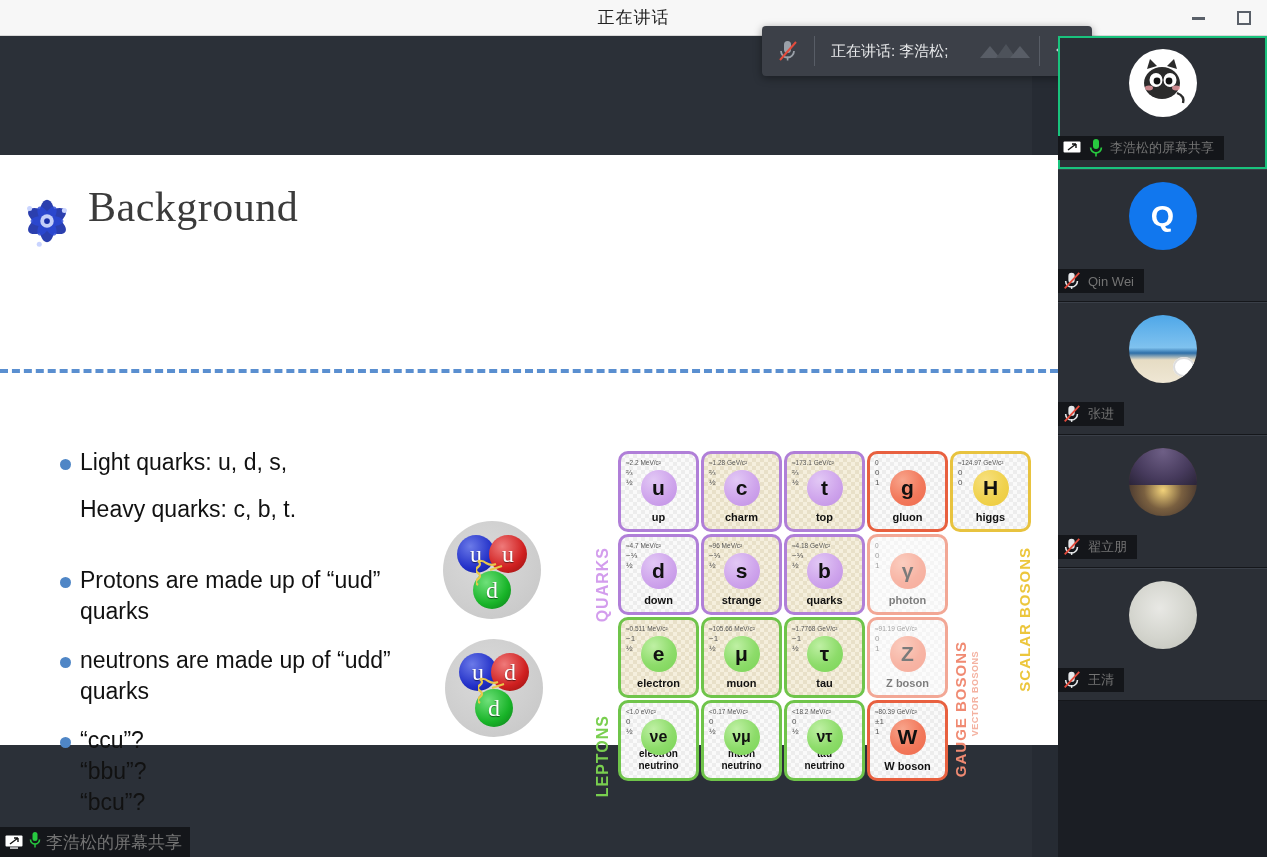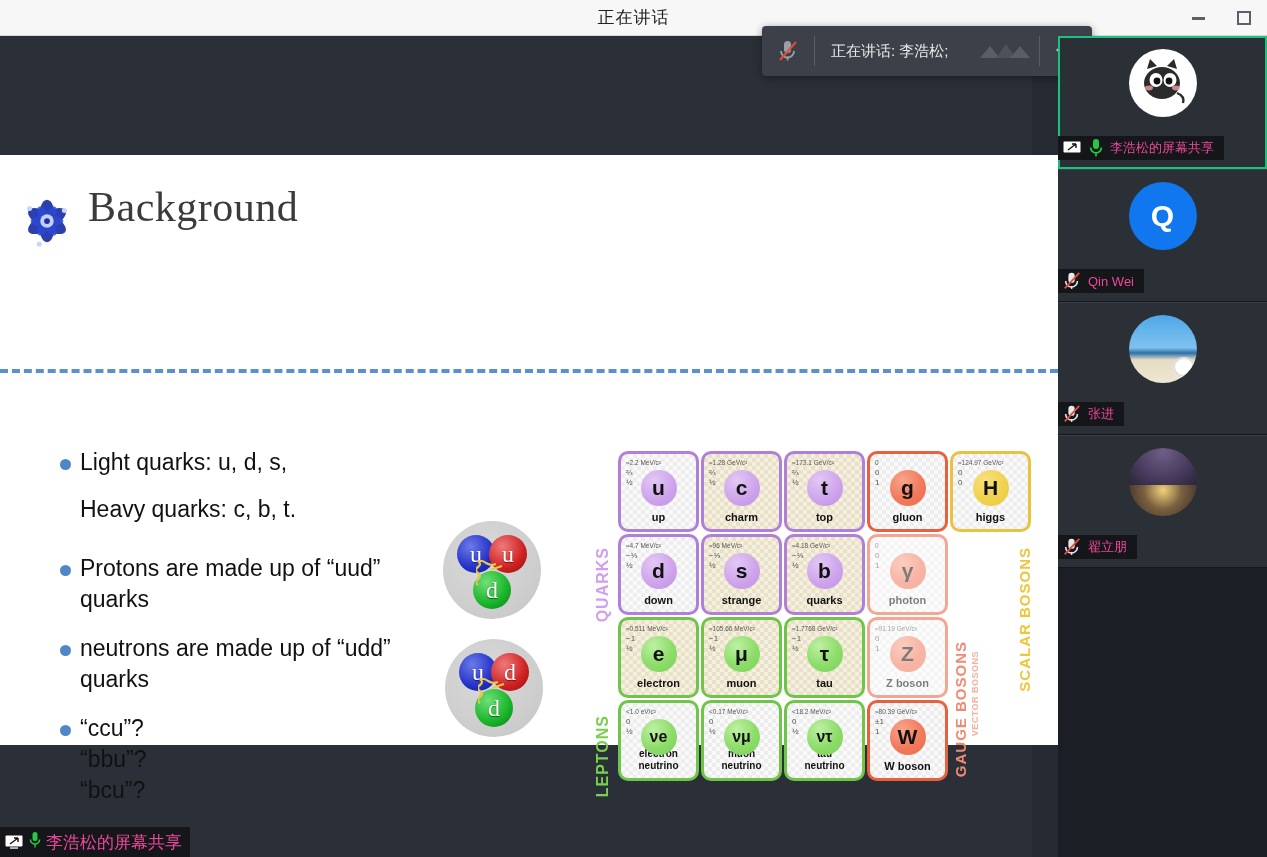--- a/index.html
+++ b/index.html
@@ -213,21 +213,21 @@
   .av-flower {
     background: radial-gradient(circle at 45% 40%, #e8e8e4 0%, #d3d4cd 55%, #bfc1b8 100%);
   }
   .namebar {
     position: absolute; left: 0; bottom: 8px;
     background: #14161a;
     display: flex; align-items: center; gap: 6px;
     padding: 3px 10px 3px 4px; height: 24px;
     max-width: 200px;
   }
-  .nm { font-size: 13px; color: #ec4899; white-space: nowrap; }
+  .nm { font-size: 13px; color: #737373; white-space: nowrap; }
   .badge-share {
     width: 20px; height: 18px; background: #14161a;
     display: flex; align-items: center; justify-content: center;
   }
   .badge-host {
     width: 26px; height: 24px; background: #f28022;
     display: flex; align-items: center; justify-content: center;
     margin: -3px 0 -3px -4px;
   }
   .mic-on svg, .mic-off svg { display: block; }
@@ -297,21 +297,21 @@
         <div class="title-rule"></div>
 
         <div class="bullets">
 
           <div class="bullet-row">
             <span class="bullet-dot"></span>
             <span class="bullet-text">Light quarks: u, d, s,</span>
             <span class="subline">Heavy quarks: c, b, t.</span>
           </div>
 
-          <div class="bullet-row tight" style="margin-top:28px">
+          <div class="bullet-row tight" style="margin-top:40px">
             <span class="bullet-dot"></span>
             <span class="bullet-text">Protons are made up of “uud” quarks</span>
           </div>
 
           <div class="bullet-row tight">
             <span class="bullet-dot"></span>
             <span class="bullet-text">neutrons are made up of “udd” quarks</span>
           </div>
 
           <div class="bullet-row">
@@ -669,15 +669,31 @@
                 <rect x="7" y="2" width="7" height="11" rx="3.5"></rect>
                 <path d="M4 11 a6.5 6.5 0 0 0 13 0" stroke="#e6e8ea" stroke-width="1.7" fill="none"></path>
                 <rect x="9.8" y="16.5" width="1.6" height="3.2"></rect>
               </g>
               <line x1="3" y1="19" x2="19" y2="2" stroke="#e34b3c" stroke-width="2"></line>
             </svg>
           </span>
           <span class="nm">翟立朋</span>
         </div>
       </div>
+      <div class="ptile">
+        <div class="avatar av-flower"></div>
+        <div class="namebar">
+          <span class="mic-off">
+            <svg width="20" height="20" viewBox="0 0 22 22">
+              <g fill="#e6e8ea">
+                <rect x="7" y="2" width="7" height="11" rx="3.5"></rect>
+                <path d="M4 11 a6.5 6.5 0 0 0 13 0" stroke="#e6e8ea" stroke-width="1.7" fill="none"></path>
+                <rect x="9.8" y="16.5" width="1.6" height="3.2"></rect>
+              </g>
+              <line x1="3" y1="19" x2="19" y2="2" stroke="#e34b3c" stroke-width="2"></line>
+            </svg>
+          </span>
+          <span class="nm">王清</span>
+        </div>
+      </div>
     </div>
 
 </div>
 
 </body></html>

